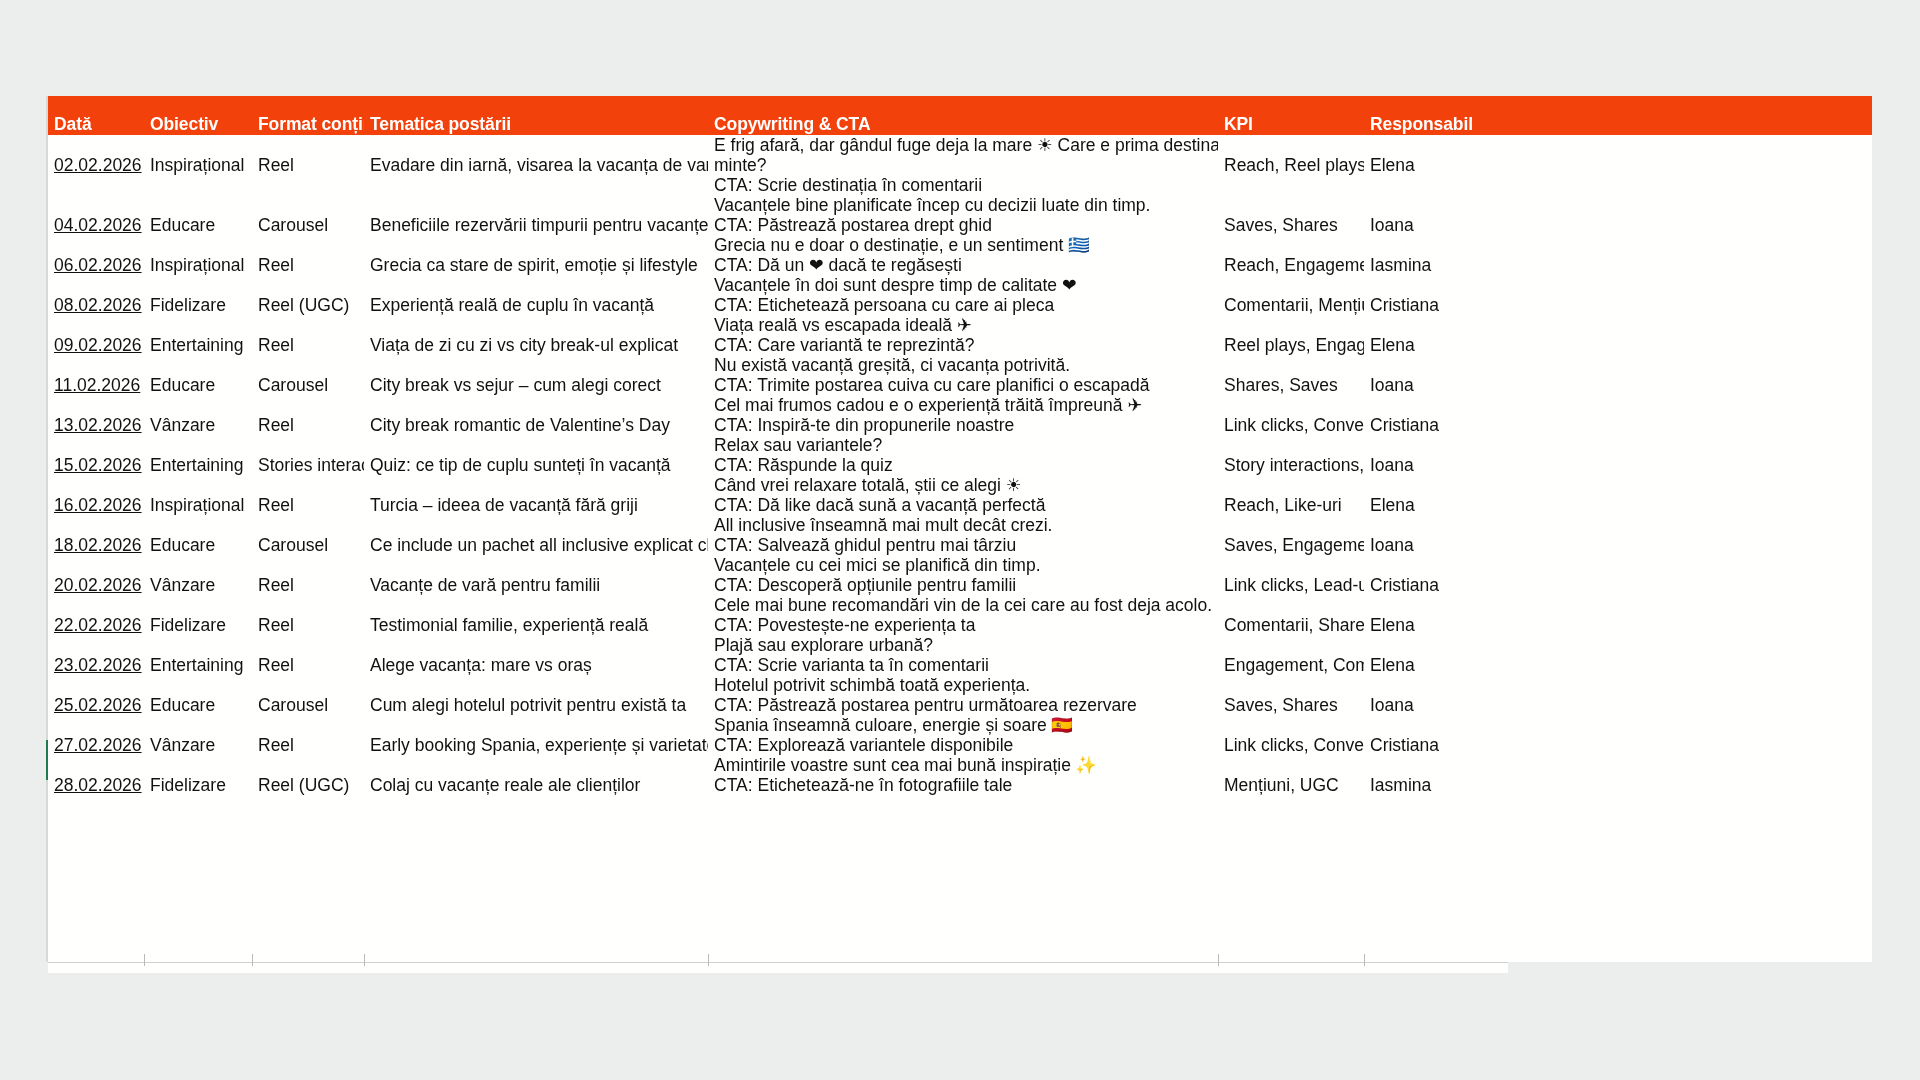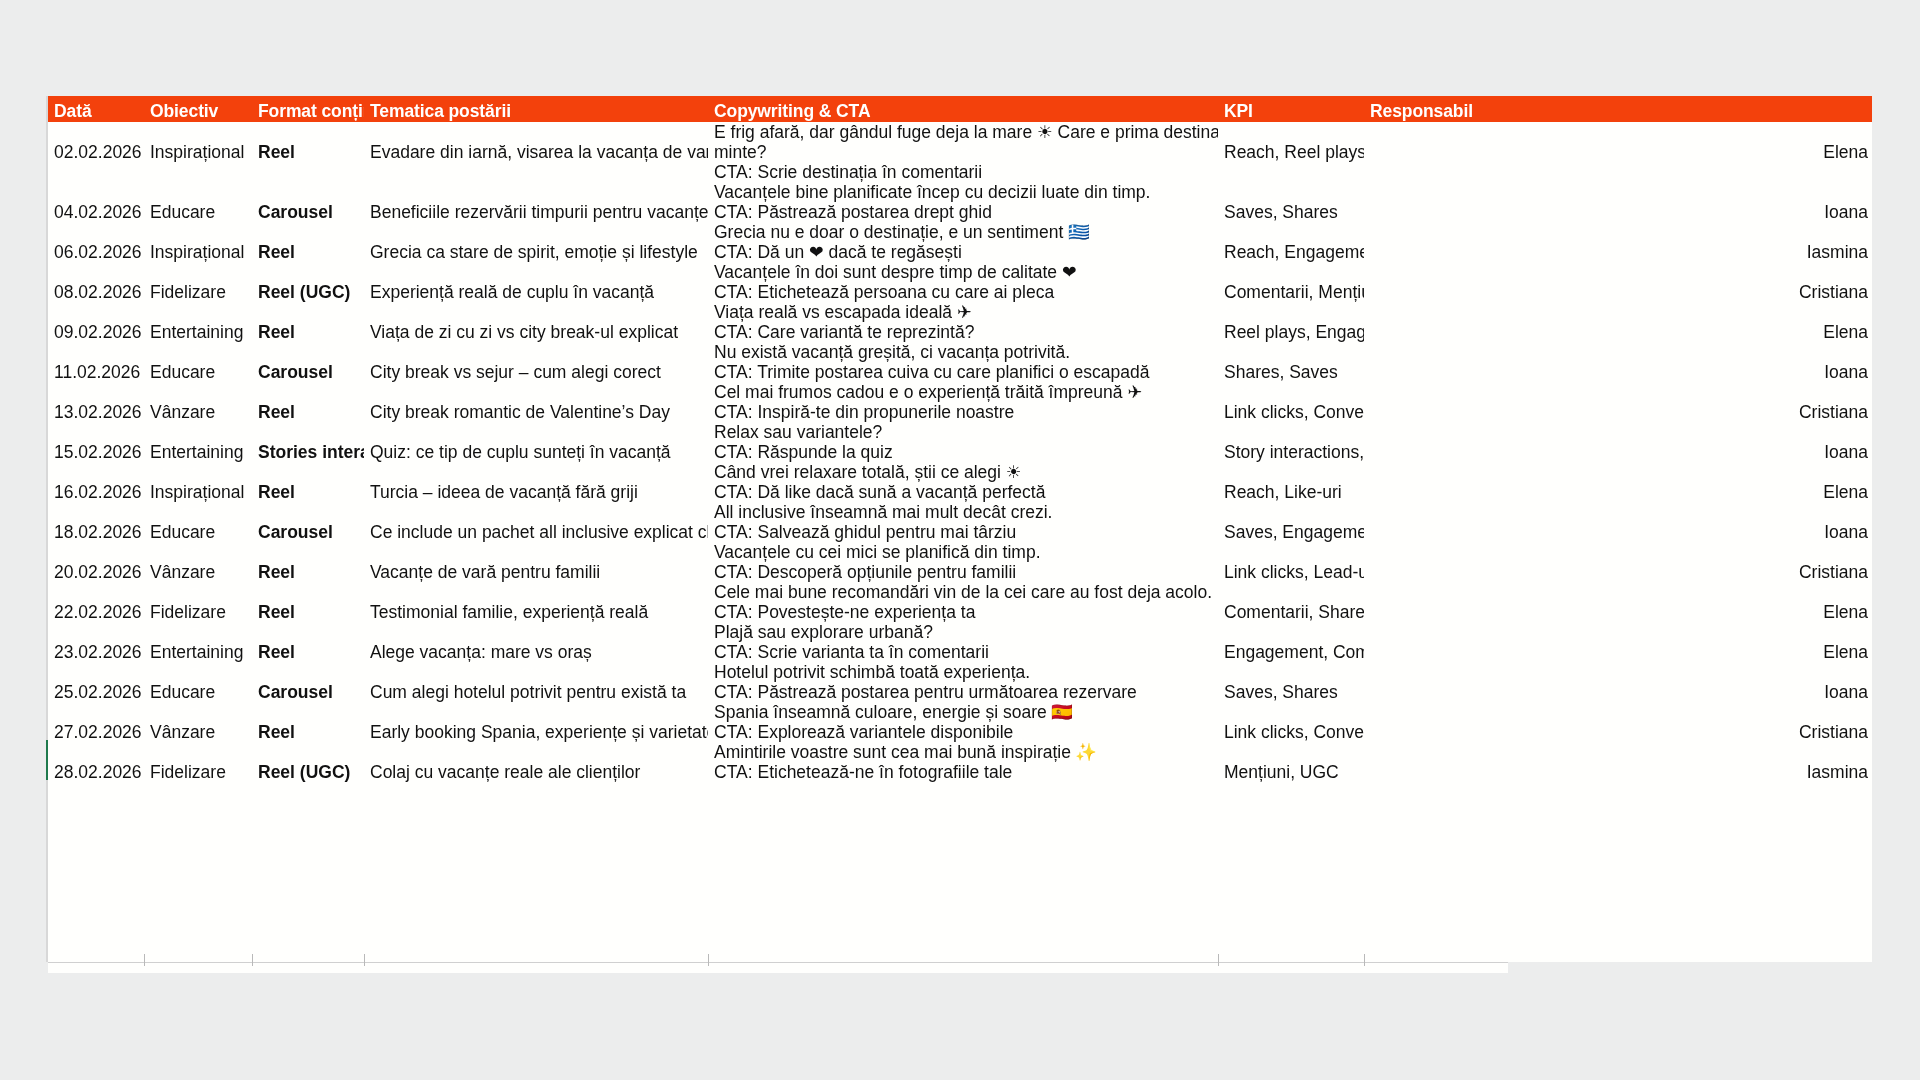--- a/index.html
+++ b/index.html
@@ -43,45 +43,45 @@
     color: #111111;
   }
 
   table.grid thead th {
     background: #f3410c;
     color: #ffffff;
     font-weight: bold;
     text-align: left;
     font-size: 17.5px;
     height: 22px;
-    padding: 4px 0 0 6px;
+    padding: 17px 0 0 6px;
     white-space: nowrap;
     overflow: hidden;
     vertical-align: middle;
     letter-spacing: -0.1px;
   }
 
   table.grid tbody td {
     background: #fffffd;
     vertical-align: top;
     padding: 0 4px 0 6px;
     height: 40px;
     overflow: hidden;
     white-space: nowrap;
     line-height: 20px;
   }
 
   
-  .c-data   { width: 96px; }
+  .c-data   { width: 96px; text-decoration: underline; }
   .c-ob     { width: 108px; }
-  .c-fmt    { width: 112px; font-weight: bold; }
+  .c-fmt    { width: 112px; }
   .c-tem    { width: 344px; }
   .c-copy   { width: 510px; }
   .c-kpi    { width: 146px; margin-top: 36px; }
-  .c-resp   { width: 508px; text-align: right; }
+  .c-resp   { width: 508px; }
 
   
   .copy-line1 {
     display: block;
     height: 20px;
     line-height: 20px;
     white-space: nowrap;
   }
   .copy-line2 {
     display: block;

